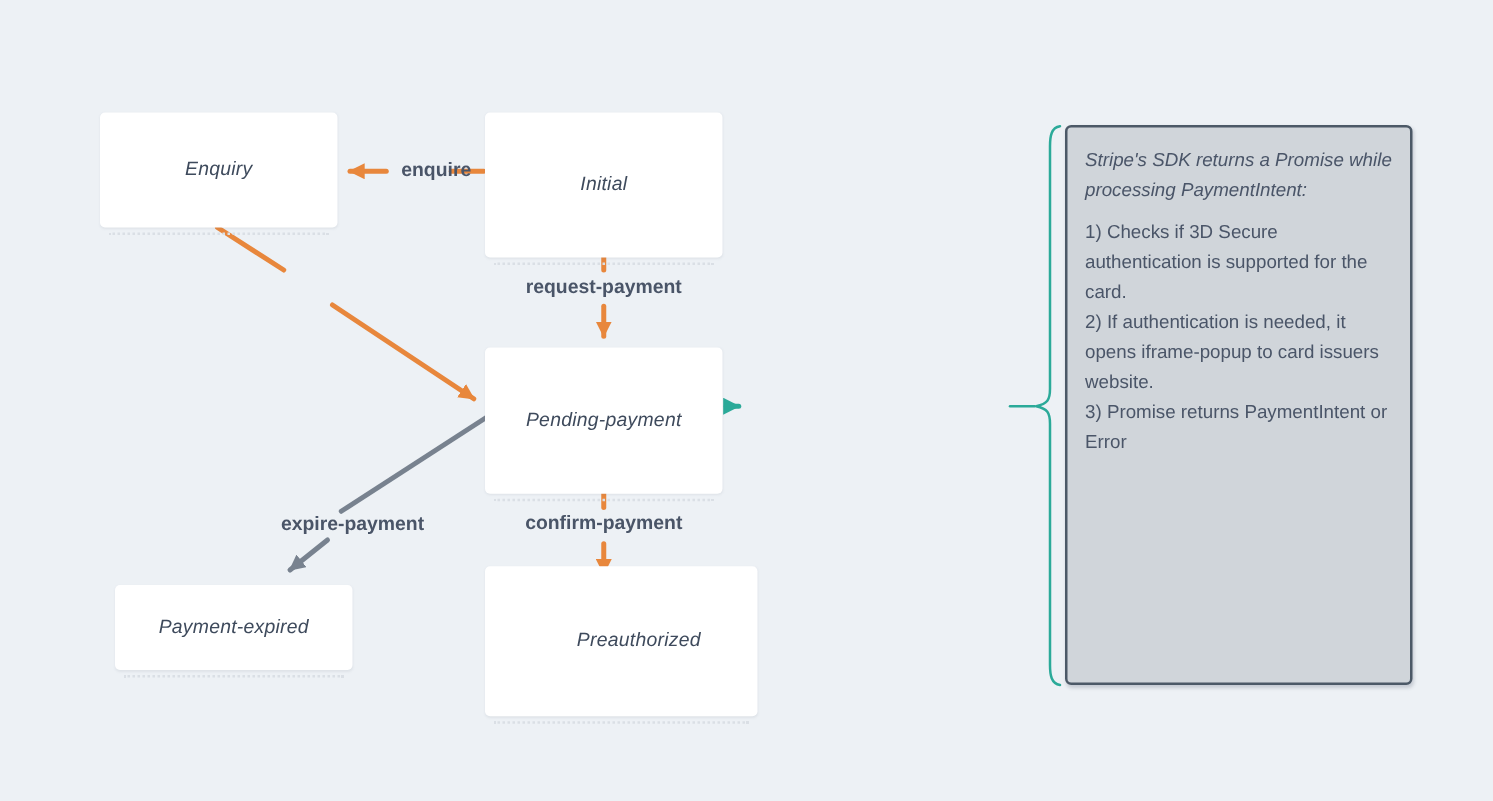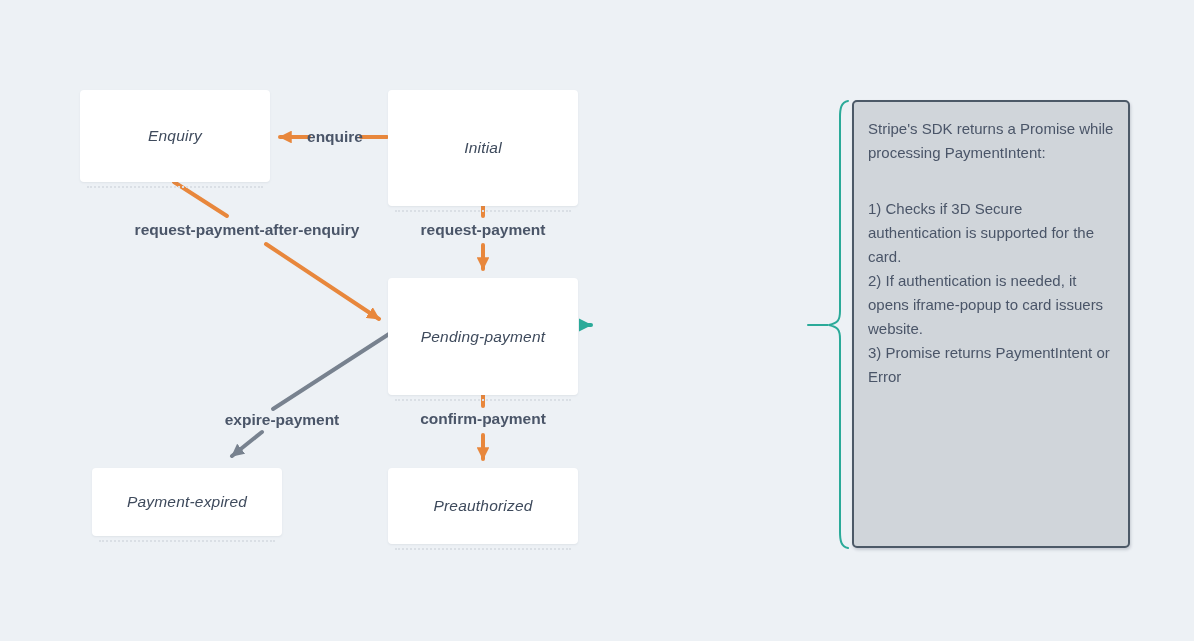--- a/index.html
+++ b/index.html
@@ -28,31 +28,31 @@
     font-style:italic;
     font-size:15.5px;
     font-weight:500;
     color:#3E4A5C;
     letter-spacing:.2px;
   }
   .box-enquiry{left:80px;top:90px;width:190px;height:92px;}
   .box-initial{left:388px;top:90px;width:190px;height:116px;}
   .box-pending{left:388px;top:278px;width:190px;height:117px;}
   .box-expired{left:92px;top:468px;width:190px;height:68px;}
-  .box-preauth{left:388px;top:468px;width:190px;height:76px;}
+  .box-preauth{left:388px;top:453px;width:190px;height:120px;padding-left:28px;}
 
   .edge-label{
     position:absolute;
     transform:translate(-50%,-50%);
     font-size:15.5px;
     font-weight:600;
     color:#4A5568;
     white-space:nowrap;
   }
-  .lbl-enquire{left:335px;top:137px;}
+  .lbl-enquire{left:349px;top:137px;}
   .lbl-request-payment{left:483px;top:230px;text-align:right;}
   .lbl-rpae{left:247px;top:230px;}
   .lbl-expire{left:282px;top:420px;}
   .lbl-confirm{left:483px;top:419px;}
 
   .sdk-call{
     position:absolute;left:597px;top:325px;
     transform:translateY(-50%);
     font-size:16px;font-weight:600;color:#3E4A5C;
     white-space:nowrap;
@@ -63,21 +63,21 @@
     left:852px;top:100px;width:278px;height:448px;
     background:#D0D5DA;
     border:2px solid #4C5967;
     border-radius:5px;
     box-sizing:border-box;
     padding:15px 14px;
     box-shadow:1px 2px 3px rgba(60,70,90,0.22);
     font-size:15px;line-height:24px;color:#4A5568;font-weight:500;
   }
   .note-box p{margin:0;}
-  .note-box p.gap{margin-bottom:32px;}
+  .note-box p.gap{margin-bottom:9px;font-style:italic;}
 </style>
 </head>
 <body>
 
 <div id="stage">
 
   <svg class="overlay" width="1194" height="641" viewBox="0 0 1194 641">
     <defs>
       <marker id="head-orange" viewBox="0 0 12 12" refX="11" refY="6" markerWidth="3.2" markerHeight="3.2" orient="auto-start-reverse">
         <path d="M0,0 L12,6 L0,12 z" fill="#E8873C"></path>
@@ -142,21 +142,20 @@
   </div>
   <div class="state-box box-expired">
     <span class="state-label">Payment-expired</span>
   </div>
   <div class="state-box box-preauth">
     <span class="state-label">Preauthorized</span>
   </div>
 
   <div class="edge-label lbl-enquire">enquire</div>
   <div class="edge-label lbl-request-payment">request-payment</div>
-  <div class="edge-label lbl-rpae">request-payment-after-enquiry</div>
   <div class="edge-label lbl-expire">expire-payment</div>
   <div class="edge-label lbl-confirm">confirm-payment</div>
 
 
   <div class="note-box">
     <p class="gap">Stripe's SDK returns a Promise while processing PaymentIntent:</p>
     <p>1) Checks if 3D Secure authentication is supported for the card.</p>
     <p>2) If authentication is needed, it opens iframe-popup to card issuers website.</p>
     <p>3) Promise returns PaymentIntent or Error</p>
   </div>

